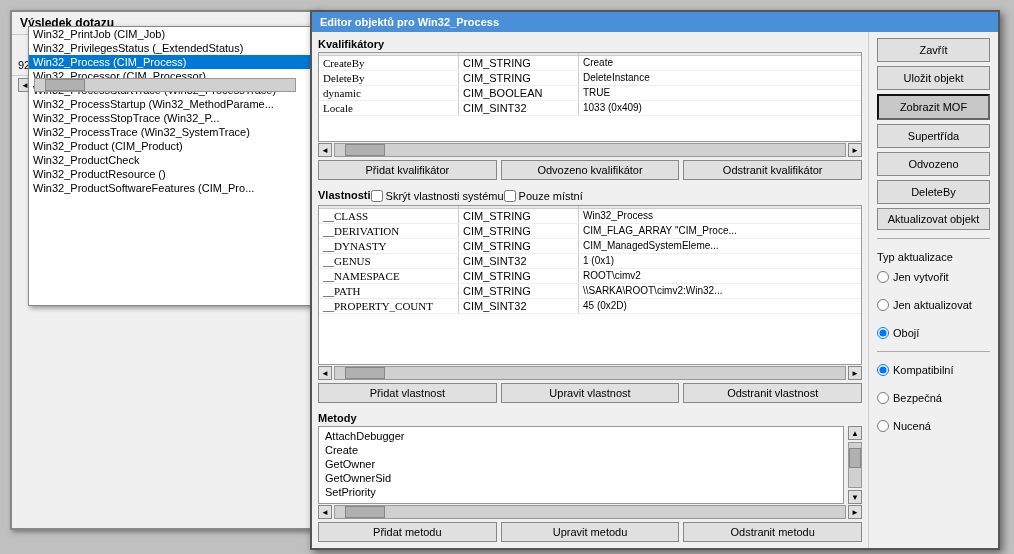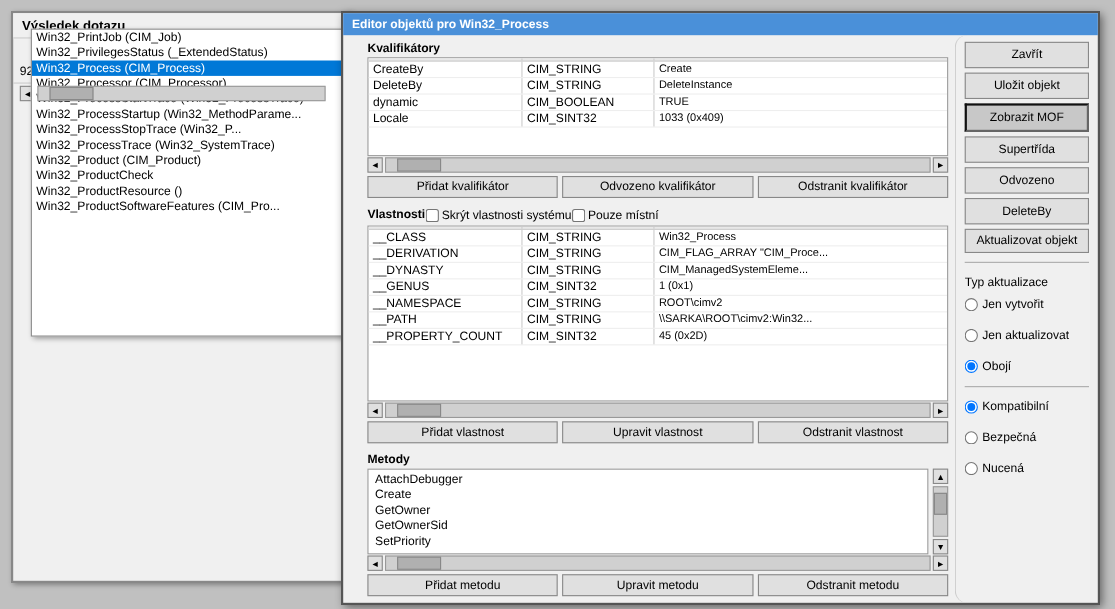--- a/index.html
+++ b/index.html
@@ -97,21 +97,20 @@
       font-weight: bold;
       font-size: 11px;
       display: flex;
       align-items: center;
       justify-content: space-between;
     }
     .right-panel-body {
       display: flex;
       flex: 1;
       overflow: hidden;
-      margin-left: 16px;
     }
     .main-content {
       flex: 1;
       padding: 6px;
       overflow: hidden;
       display: flex;
       flex-direction: column;
       gap: 6px;
     }
     .section-label {
@@ -128,21 +127,21 @@
       background: #e8e8e8;
       border-bottom: 1px solid #ccc;
     }
     .col-name { width: 140px; padding: 1px 4px; border-right: 1px solid #ccc; font-weight: bold; }
     .col-type { width: 120px; padding: 1px 4px; border-right: 1px solid #ccc; font-weight: bold; }
     .col-value { flex: 1; padding: 1px 4px; font-weight: bold; }
     .table-row-item {
       display: flex;
       border-bottom: 1px solid #eee;
     }
-    .table-row-item .col-name { font-weight: normal; }
+    .table-row-item .col-name { font-weight: normal; font-family: Liberation Serif, serif; }
     .table-row-item .col-type { font-weight: normal; }
     .table-row-item .col-value { font-weight: normal; font-size: 10px; overflow: hidden; white-space: nowrap; }
 
     .qualif-area {
       height: 90px;
       overflow-y: auto;
       overflow-x: auto;
     }
     .qualif-buttons {
       display: flex;
@@ -209,21 +208,20 @@
     }
 
     
     .right-sidebar {
       width: 130px;
       padding: 6px 8px;
       display: flex;
       flex-direction: column;
       gap: 4px;
       border-left: 1px solid #ccc;
-      border-radius: 11px;
     }
     .btn-side {
       background: #e0e0e0;
       border: 1px solid #888;
       padding: 5px 8px;
       font-size: 11px;
       cursor: pointer;
       text-align: center;
     }
     .btn-side.active {

